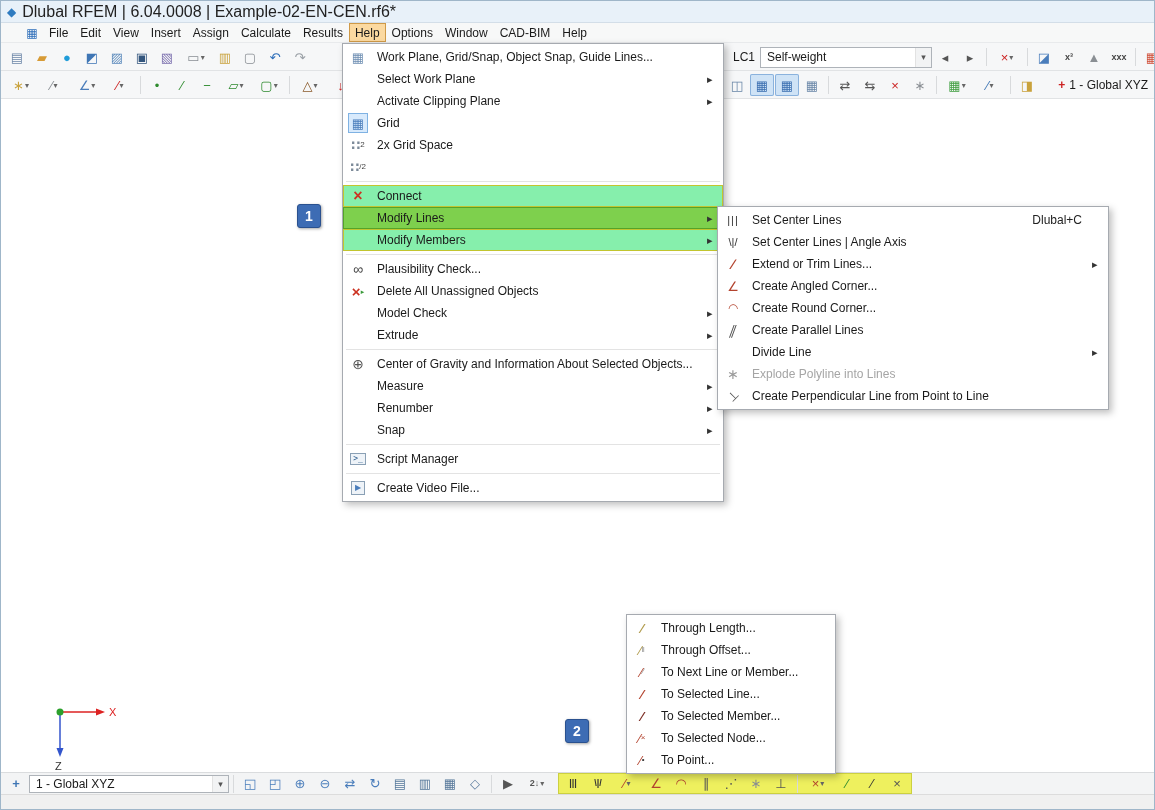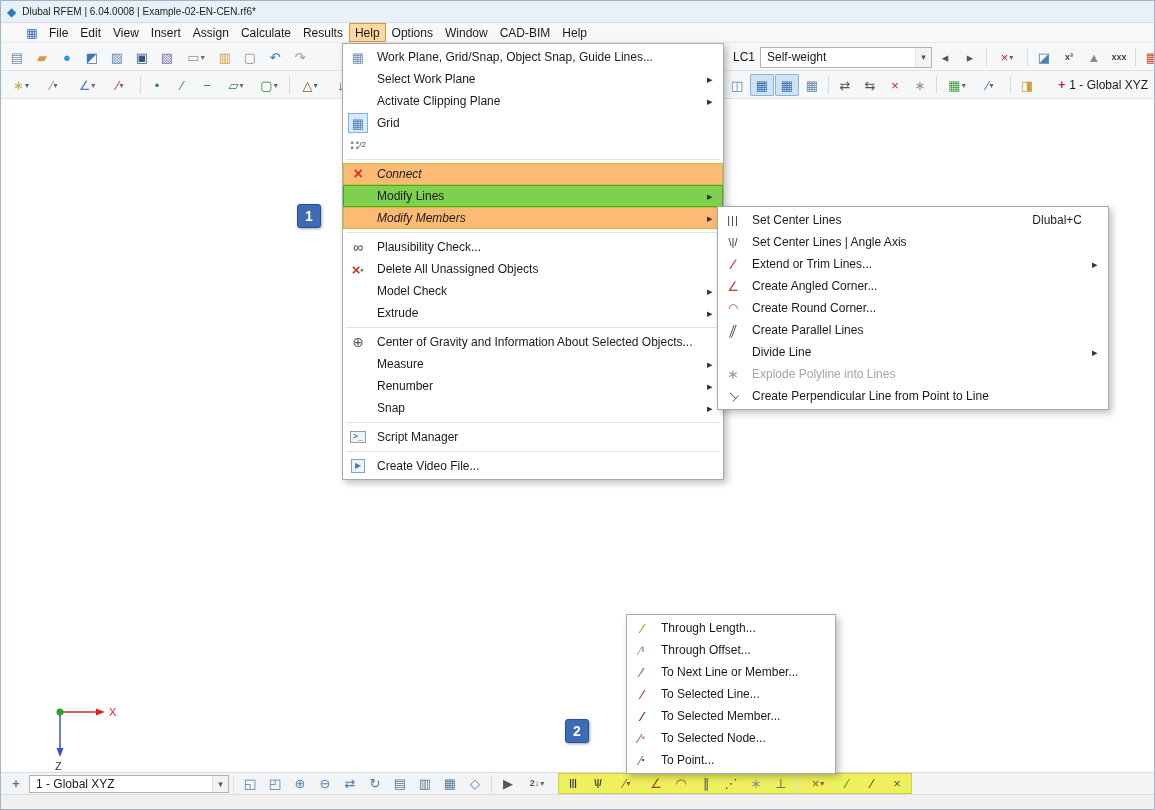--- a/index.html
+++ b/index.html
@@ -7,21 +7,21 @@
   #app {
     position:relative; width:1155px; height:810px; background:#ffffff;
     font-family:"Liberation Sans","DejaVu Sans",sans-serif; font-size:12px; color:#1a1a1a;
     overflow:hidden; border:1px solid #9fb6c9;
   }
 
   
   .titlebar { position:absolute; left:0; top:0; width:100%; height:22px; background:#e8f1f9;
     border-bottom:1px solid #d3dee8; display:flex; align-items:center; gap:6px; padding-left:6px; }
   .title-icon::before { content:"◆"; color:#2e7bc0; font-size:12px; }
-  .title-text { font-size:10px; color:#222; }
+  .title-text { font-size:16px; color:#222; }
 
   
   .menubar { position:absolute; left:0; top:22px; width:100%; height:20px; background:#f7f8f8;
     border-bottom:1px solid #e8eaec; display:flex; align-items:stretch; padding-left:20px; }
   .mb-appicon { width:22px; display:flex; align-items:center; justify-content:center; }
   .mb-appicon::before { content:"▦"; color:#2f6fba; font-size:12px; }
   .mb-item { padding:0 6px; display:flex; align-items:center; cursor:default; white-space:nowrap; }
   .mb-item.active { background:#fbd9a0; box-shadow:inset 0 0 0 1px #cf9a48; }
 
   
@@ -57,21 +57,21 @@
   #extend-trim-menu { left:625px; top:613px; width:210px; z-index:60; }
   .mrow { display:grid; grid-template-columns:30px 1fr auto 16px; align-items:center; height:22px; }
   .mrow .mi-icon { justify-self:center; font-size:13px; line-height:1; display:flex;
     align-items:center; justify-content:center; }
   .mrow .mi-label { padding-left:4px; white-space:nowrap; }
   .mrow .mi-shortcut { padding-right:10px; color:#222; }
   .mrow.has-sub .mi-arrow::before { content:"▸"; font-size:11px; color:#333; }
   .mrow.disabled .mi-label { color:#a5a5a5; }
   .menu-sep { height:7px; position:relative; }
   .menu-sep::after { content:""; position:absolute; left:3px; right:3px; top:3px; border-top:1px solid #e3e3e3; }
-  .hl-yellow { background:#fdba74; box-shadow:inset 0 0 0 1px #c2c52f;font-style:italic; }
+  .hl-yellow { background:#86efac; box-shadow:inset 0 0 0 1px #c2c52f; }
   .hl-green  { background:#7ed04d; box-shadow:inset 0 0 0 1px #55a329; }
   .icon-active .mi-icon { background:#d8eafc; box-shadow:inset 0 0 0 1px #7fb2e3; width:20px; height:20px; }
 
   
   [data-icon="workplane-grid"] .mi-icon::before { content:"▦"; color:#6f8fb3; }
   [data-icon="grid"] .mi-icon::before { content:"▦"; color:#4a7dbb; }
   [data-icon="grid-2x"] .mi-icon::before { content:"∷"; color:#7c8a99; font-weight:bold; }
   [data-icon="grid-2x"] .mi-icon::after { content:"2"; font-size:8px; color:#444; }
   [data-icon="grid-div2"] .mi-icon::before { content:"∷"; color:#7c8a99; font-weight:bold; }
   [data-icon="grid-div2"] .mi-icon::after { content:"/2"; font-size:8px; color:#444; }
@@ -424,20 +424,26 @@
         <span class="mi-arrow" data-name="submenu-arrow-icon"></span>
       </div>
 
       <div class="mrow icon-active" data-name="menu-item" data-icon="grid">
         <span class="mi-icon" data-name="grid-icon"></span>
         <span class="mi-label" data-name="menu-item-label">Grid</span>
         <span class="mi-shortcut" data-name="menu-item-shortcut"></span>
         <span class="mi-arrow" data-name="submenu-arrow-icon"></span>
       </div>
 
+      <div class="mrow" data-name="menu-item" data-icon="grid-2x">
+        <span class="mi-icon" data-name="grid-2x-icon"></span>
+        <span class="mi-label" data-name="menu-item-label">2x Grid Space</span>
+        <span class="mi-shortcut" data-name="menu-item-shortcut"></span>
+        <span class="mi-arrow" data-name="submenu-arrow-icon"></span>
+      </div>
 
       <div class="mrow" data-name="menu-item" data-icon="grid-div2">
         <span class="mi-icon" data-name="grid-div2-icon"></span>
         <span class="mi-shortcut" data-name="menu-item-shortcut"></span>
         <span class="mi-arrow" data-name="submenu-arrow-icon"></span>
       </div>
 
       <div class="menu-sep" data-name="separator"></div>
 
       <div class="mrow hl-yellow" data-name="menu-item" data-icon="connect">

